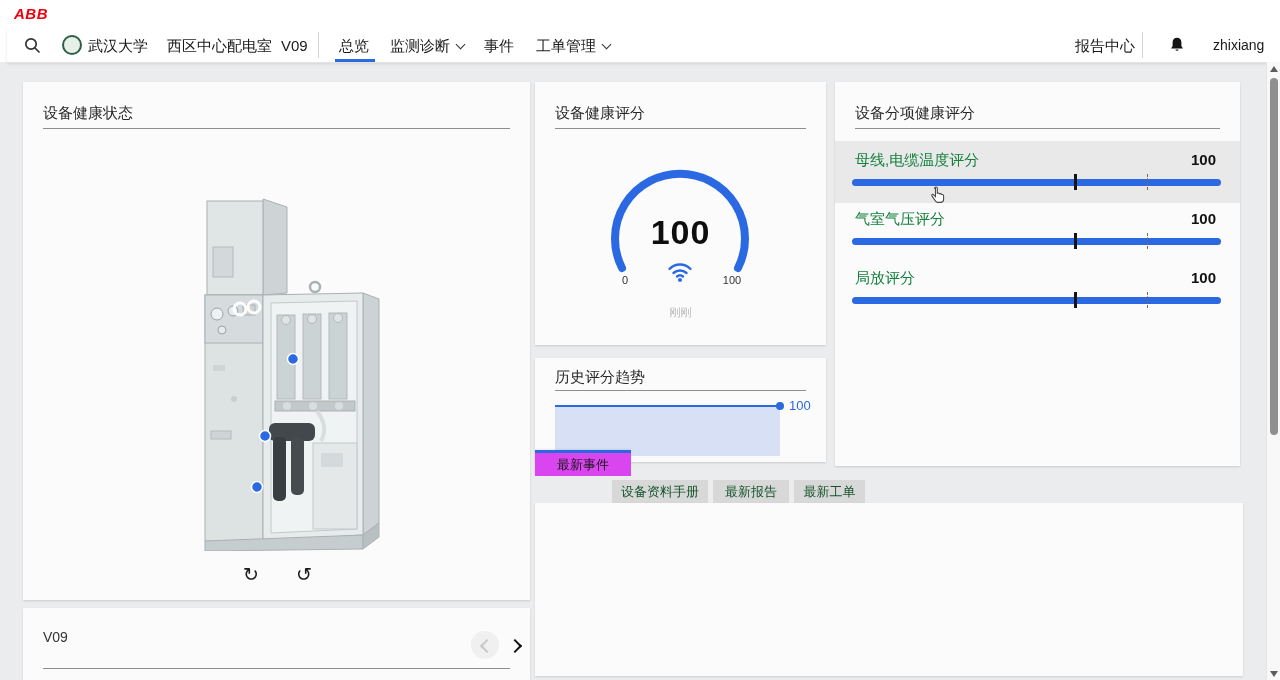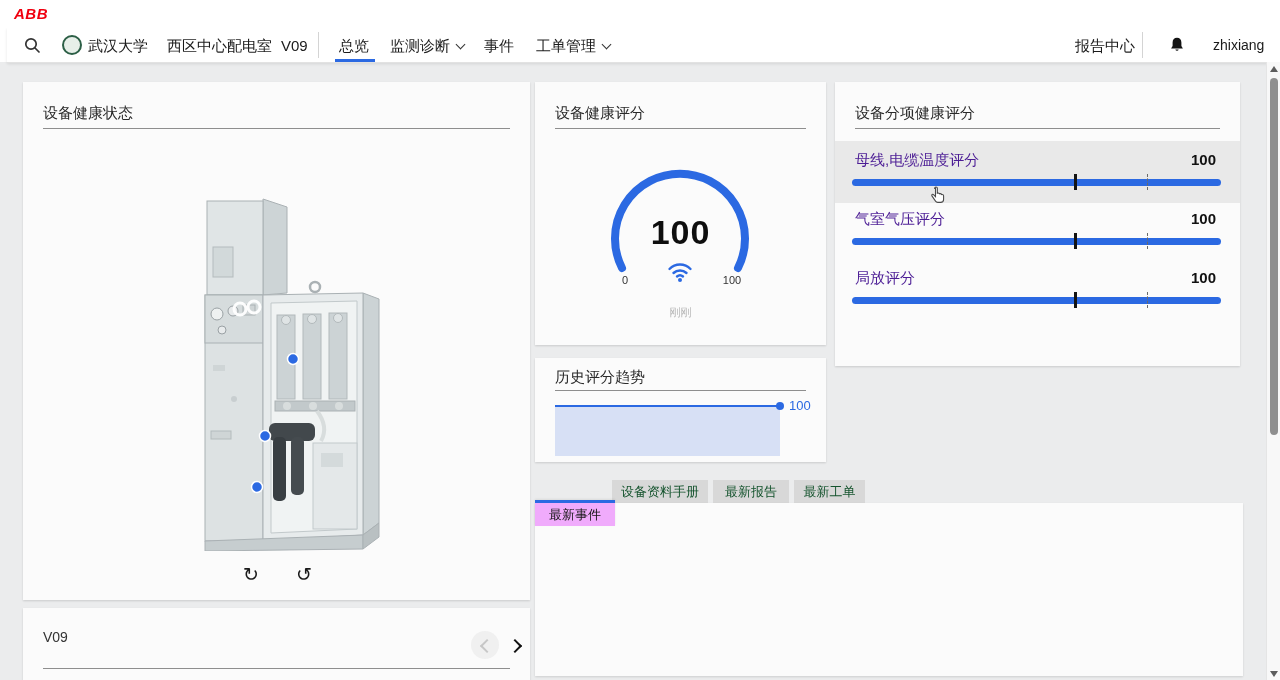--- a/index.html
+++ b/index.html
@@ -53,32 +53,32 @@
   .gauge-updated{position:absolute;left:0;right:0;top:223px;text-align:center;font-size:11px;color:#b5b5b5;}
 
   
   .card-trend{left:535px;top:358px;width:291px;height:104px;}
   .trend-area{position:absolute;left:20px;top:49px;width:225px;height:49px;background:#d7e0f5;}
   .trend-line{position:absolute;left:20px;top:47px;width:225px;height:2px;background:#2b69e2;}
   .trend-dot{position:absolute;left:241px;top:44px;width:8px;height:8px;border-radius:50%;background:#2b69e2;}
   .trend-label{position:absolute;left:254px;top:40px;font-size:13px;color:#2b69e2;}
 
   
-  .card-sub{left:835px;top:82px;width:405px;height:284px;}
+  .card-sub{left:835px;top:82px;width:405px;height:384px;}
   .sub-row{position:absolute;left:0;right:0;height:59px;}
   .sub-row.hover{background:#e9e9e9;height:62px;}
-  .sub-label{position:absolute;left:20px;top:10px;font-size:15px;color:#4c1d95;}
+  .sub-label{position:absolute;left:20px;top:10px;font-size:15px;color:#15803d;}
   .sub-value{position:absolute;right:24px;top:10px;font-size:15px;font-weight:700;color:#111;}
   .sub-bar{position:absolute;left:17px;top:38px;width:369px;height:7px;border-radius:3.5px;background:#2b69e2;}
   .tick-solid{position:absolute;left:239px;top:33px;width:2.5px;height:16px;background:#141414;}
   .tick-dashed{position:absolute;left:312px;top:33px;width:0;height:16px;border-left:1.5px dashed #6a6a6a;}
 
   
   .btab{position:absolute;font-size:13px;color:#14532d;text-align:center;}
-  .btab-active{left:535px;top:500px;width:80px;height:23px;background:#f0abfc;border-top:3px solid #2b69e2;
+  .btab-active{left:535px;top:450px;width:96px;height:23px;background:#d946ef;border-top:3px solid #2b69e2;
                line-height:23px;color:#161616;box-shadow:0 -1px 2px rgba(0,0,0,.08);z-index:2;}
   .btab-idle{top:480px;height:23px;line-height:23px;background:#d8d8d8;}
   .bottom-panel{position:absolute;left:535px;top:503px;width:708px;height:173px;background:#fbfbfb;
                 box-shadow:0 1px 2px rgba(0,0,0,.12);z-index:1;}
 
   
   .scroll-track{position:absolute;left:1266px;top:62px;width:14px;height:618px;background:#f8f8f8;
                 border-left:1px solid #e5e5e5;z-index:7;}
   .scroll-thumb{position:absolute;left:3px;top:16px;width:8px;height:357px;border-radius:4px;background:#8f8f8f;}
   .scroll-up{position:absolute;left:3px;top:4px;width:0;height:0;border-left:4px solid transparent;

